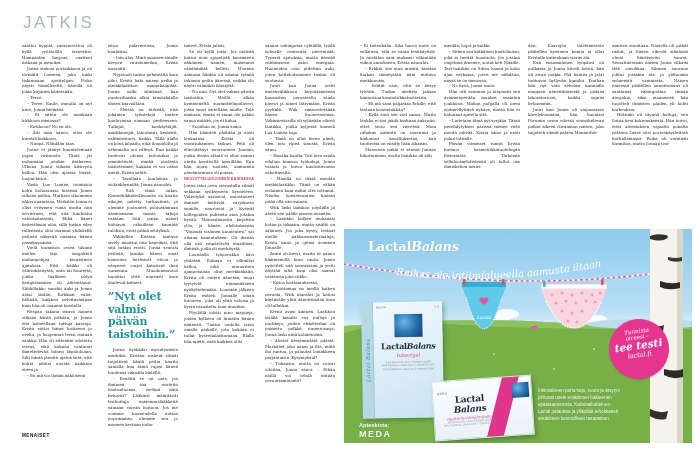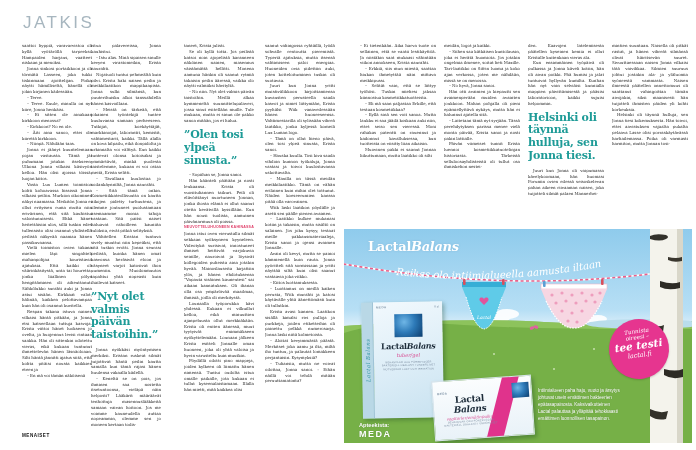--- a/index.html
+++ b/index.html
@@ -90,37 +90,36 @@
     <p class="ind">– Et sitten ole ainakaan kirkkoon menossa?</p>
     <p class="ind">– Kirkkoon? No en ole.</p>
     <p class="ind">– Äiti aina sanoo, ettei ole kiirettä kirkkoon.</p>
     <p class="ind">– Niinpä. Nähdään taas.</p>
     <p class="ind">Jonna ei jäänyt kuuntelemaan pojan vastausta. Tämä jäi puhumaan jotakin itsekseen. Ulkona Jonna vilkaisi käsivyön kelloa. Hän olisi ajoissa töissä, luojan kiitos.</p>
     <p class="ind">Vasta Lux Lumen toimistoa kohti kohoavassa hississä Jonna vilkaisi peiliin. Murkion oikominen näkyi naamassa. Meikitön Jonna ei ollut erityisen ruma mutta niin erivärinen, että sitä kauhistui valontunuisesti. Ehkä hänet heitettäisiin ulos, sillä tuskin edes tullensisto olisi osannut yhdistellä peilistä näkyvää naamaa hänen passikuvaansa.</p>
     <p class="ind">Vielä toimiston ovien takana mielen läpi singahteli mahanpohjaa kouristavia ajatuksia. Että kaikki oli väärinkäsitystä, unta tai houretta, jonka liiallinen pölyn hengittäminen oli aiheuttanut. Sähkölukko surahti auki ja Jonna astui sisään. Kirkkaat valot, hälinää, kaikkea pelottavampaa kuin hän oli osannut kuvitella.</p>
     <p class="ind">Respan takana istuva nainen vilkaisi häntä pitkään, ja Jonna etsi katseellaan tuttuja kasvoja. Krista viittoi hänet luokseen jo ovelta, ja huojennus levisi rintaan saakka. Hän oli sittenkin odotettu vieras, eikä kukaan tuntunut ihmettelevän hänen läsnäoloaan. Silti häntä jännitti ajatus siitä, että kohta pitäisi nousta kaikkien eteen ja</p>
     <p class="ind">– En mä voi tämän näköisenä</p>
   </div>
-<div class="col l" style="left:91px">
+<div class="col l" style="left:108px">
     <p>istua palavereissa, Jonna kauhistui.</p>
     <p class="ind">– Istu alas. Minä sipaisen sinulle kevyen virastomeikin, Krista naurahti.</p>
     <p class="ind">Nojatuoli tuntui pehmeältä kuin pilvi. Krista haki naisen peilin ja meikkilaatikon mappikaapista. Jonna sulki silmänsä, kun puuterihuisku alkoi tanssahdella hänen kasvoillaan.</p>
     <p class="ind">– Meistä on tärkeää, että jokainen työntekijä tuntee kuuluvansa samaan perheeseen. Tutkijat, koekäyttäjät, markkinoijat, laborantit, kemistit, vahtimestarit, kaikki. Tällä alalla on kova kilpailu, eikä ilonpidolta ja urkinnalta voi välttyä. Kun kaikki tuntevat olonsa kotoisaksi ja ymmärtävät, minkä puolesta taistelemme, kukaan ei voi ostaa meitä, Krista selitti.</p>
     <p class="ind">– Tavallaan kuulostaa jo sodankäynniltä, Jonna naurahti.</p>
     <p class="ind">– Sitä tämä onkin. Kosmetiikkateollisuutta on kautta aikojen pidetty turhuutena, ja olemme joutuneet puolustamaan asemaamme monia tahoja vastaan. Sitä paitsi naiset haluavat rahoilleen kauniita tuloksia, eivät pitkiä selityksiä.</p>
     <p class="ind">Vähitellen Kristan tuntuva sively muuttui niin kepeäksi, että sitä tuskin erotti. Jonna seurasi peilistä, kuinka hänen omat kasvonsa heräsivät eloon ja väsyneet varjot katosivat ihon uumeniin. Muodonmuutos tapahtui yhtä nopeasti kuin ihailevat katseet.</p>
     <div class="pullquote" style="color: rgb(30, 155, 151);">”Nyt olet valmis päivän taistoihin.”</div>
     <p class="ind">Jonna nyökkäsi myöntymisen merkiksi. Kristan ruskeat silmät tuijottivat häntä peilin kautta samalla kun tämä rajasi hänen huulensa vakaalla kädellä.</p>
     <p class="ind">– Keneltä se on pois, jos ihminen saa nostetta itsetuntoonsa, vieläpä näin helposti? Lääkärit määräävät tenhottuja masennuslääkkeitä samaan vaivan hoitoon. Jos me voimme kauneudella auttaa nopeammin, olemme sen jo moneen kertaan todis-</p>
   </div>
 <div class="col l" style="left:184px">
     <p>taneet, Krista julisti.</p>
     <p class="ind">Se oli kyllä totta. Jos peilistä katsoi noin ajopelistä karanneen näköinen nainen, masennus väistämättä hellitti. Monena aamuna hänkin oli saanut rytmiä takaisin peilin ääressä, vaikka olo näytti valmiiksi hävityltä.</p>
     <p class="ind">– No niin. Nyt olet valmis päivän taistoihin. Meillä alkaa kymmeneltä suunnittelupalaveri, jossa sinut esitellään muille. Tule mukaan, mutta ei sinun ole pakko sanoa mitään, jos et halua.</p>
-    <div class="pullquote" style="color: rgb(30, 155, 151);">”Olen tosi ylpeä sinusta.”</div>
     <p class="ind">– Sopiihan se, Jonna sanoi.</p>
     <p class="ind">Hän käänteli päätään ja nosti leukaansa. Krista oli vuosituhannen taikuri. Peili oli elävöittänyt nuortuneen Jonnan, jonka ihosta elämä ei ollut saanut otetta kevätvillä kyssillään. Kun hän nousi tuolista, aamuinen päivänarmuus oli poissa.</p>
     <p><span class="leadin" style="color: rgb(224, 65, 107);">NEUVOTTELUHUONEEN KÄHINÄSSÄ </span>Jonna istui oven vierustalla silmät sekkaan syöksyneen kyyneleen. Videotykit surisivat, innostuneet ihmiset heittivät varjokuvia seinille, nauroivat ja löysivät kollegoiden puheista aina jotakin hyvää. Mainoslauseita kirjattiin ylös, ja hänen ehdotuksensa ”Vapauta sisäinen kauneutesi” sai aikaan kannatuksen. Oli ihanaa olla osa ympäröivää maailmaa, ihmisiä, joilla oli merkitystä.</p>
     <p class="ind">Lounaalla työporukka kävi yhdessä. Kukaan ei vilkuillut kelloa, eikä minuuttien ajanpeluusta ollut merkkiäkään. Krista oli eniten äänessä, muut tyytyivät enimmäkseen nyökyttelemään. Lounaan jälkeen Krista esitteli Jonnalle oman huoneen, joka oli yhtä valoisa ja hyvin varusteltu kuin muutkin.</p>
     <p class="ind">Pöydällä odotti pino mappeja, joiden kylkeen oli liimattu hänen nimensä. Tuntui oudolta istua omalle paikalle, jota kukaan ei tullut kyseenalaistamaan. Illalla hän mietti, mitä kaikkea olisi</p>
   </div>
 <div class="col l" style="left:265px">
     <p>saanut vahingossa ryhtäillä, lyödä sohvalle rentoutta pieremistä. Typeriä ajatuksia, mutta itsensä vahtimiseen paloi energiaa. Huoneiden ovia pidettiin auki, joten kotteloituminen tuskin oli suotavaa.</p>
     <p class="ind">Juuri kun Jonna yritti muistivälikkoon kirjoittamiensa kuvausten perusteella saada kasvot ja nimet liittymään, Krista pyyhälsi Wiik vanavedessään hänen huoneeseensa. Vahtimestarilla oli sylissään vihreä laatikko, jonka kyljessä komeili Lux Luman logo.</p>
     <p class="ind">– Tämä on ollut hieno päivä, olen tosi ylpeä sinusta, Krista sanoi.</p>
@@ -148,21 +147,20 @@
     <p>meidän, logot ja kaikki.</p>
     <p class="ind">– Siihen saa kätkäisen kuntolausin, joka ei herätä huomiota. Jos jotakin ongelmia ilmenee, soitat heti Maxille. Tari-laatikko on Sifrin luoma ja koko ajan verkossa, joten me nähdään, missä se on menossa.</p>
     <p class="ind">– No hyvä, Jonna sanoi.</p>
     <p class="ind">Hän otti avaimen ja kiepautti sen avaimenperään muiden avainten joukkoon. Mahan pohjalla oli pieni epämiellyttävä nykäys, mutta hän ei halunnut ajatella sitä.</p>
     <p class="ind">– Laitetaan tämä nyt syrjään. Tässä perehdytyksen parissa menee vielä monta päivää, Krista sanoi ja nosti pakin lattialle.</p>
     <p class="ind">Päivän viimeiset tunnit Krista luennoi kosmetiikkatuotelinjan historiasta. Tärkeistä selluloosayhdisteistä oli tullut osa ihmiskehon nestei-</p>
   </div>
 <div class="col r" style="left:528px">
     <p>den. Kaavojen latelemisesta päätellen kyseinen kemia ei ollut Kristalle kuitenkaan vieras ala.</p>
     <p class="ind">Kun ensimmäinen työpäivä oli pulkassa ja Jonna käveli kotiin, hän oli aivan poikki. Pää humisi ja jalat tuntuivat hyllyvän kumilta. Kunhan hän nyt vain selviäisi kunnialla mappien päivittämisestä ja pääsisi laboratorioon, kaikki sujuisi helpommin.</p>
-    <div class="pullquote" style="color: rgb(30, 155, 151);">Helsinki oli täynnä hulluja, sen Jonna tiesi.</div>
     <p class="ind">Juuri kun Jonna oli vaipumassa kävelykoomaan, hän huomasi Forumin ovien edessä seisoskelevan pahan aikeen riivaaman naisen, joka tuijotteli silmät palaen Mannerhei-</p>
   </div>
 <div class="col r" style="left:612px">
     <p>mintien suuntaan. Naisella oli pitkät rastat, ja hänen vihreät silmänsä olivat häiritsevän suuret. Sivuuttaessaan naisen Jonna vilkaisi tätä vaivihkaa. Silmien suuruus johtui jostakin ala- ja yläluomia syöneestä vammasta. Naisen ilmeestä päätellen onnettomuus oli saattanut vahingoittaa tämän aivojakin, siksi maanisesti hän tuijotteli ihmisten päiden yli kohti korkeuksia.</p>
     <p class="ind">Helsinki oli täynnä hulluja, sen Jonna tiesi kokemuksesta. Hän toivoi, ettei aavistuksen vajaalta pukalta pelaava Lasse olisi porraskäytävässä harhailemassa. Poika oli varmasti harmiton, mutta Jonnan tosi-</p>
   </div>
 
 <div class="footer-logo">MENAISET</div>
 
 <div class="ad">

